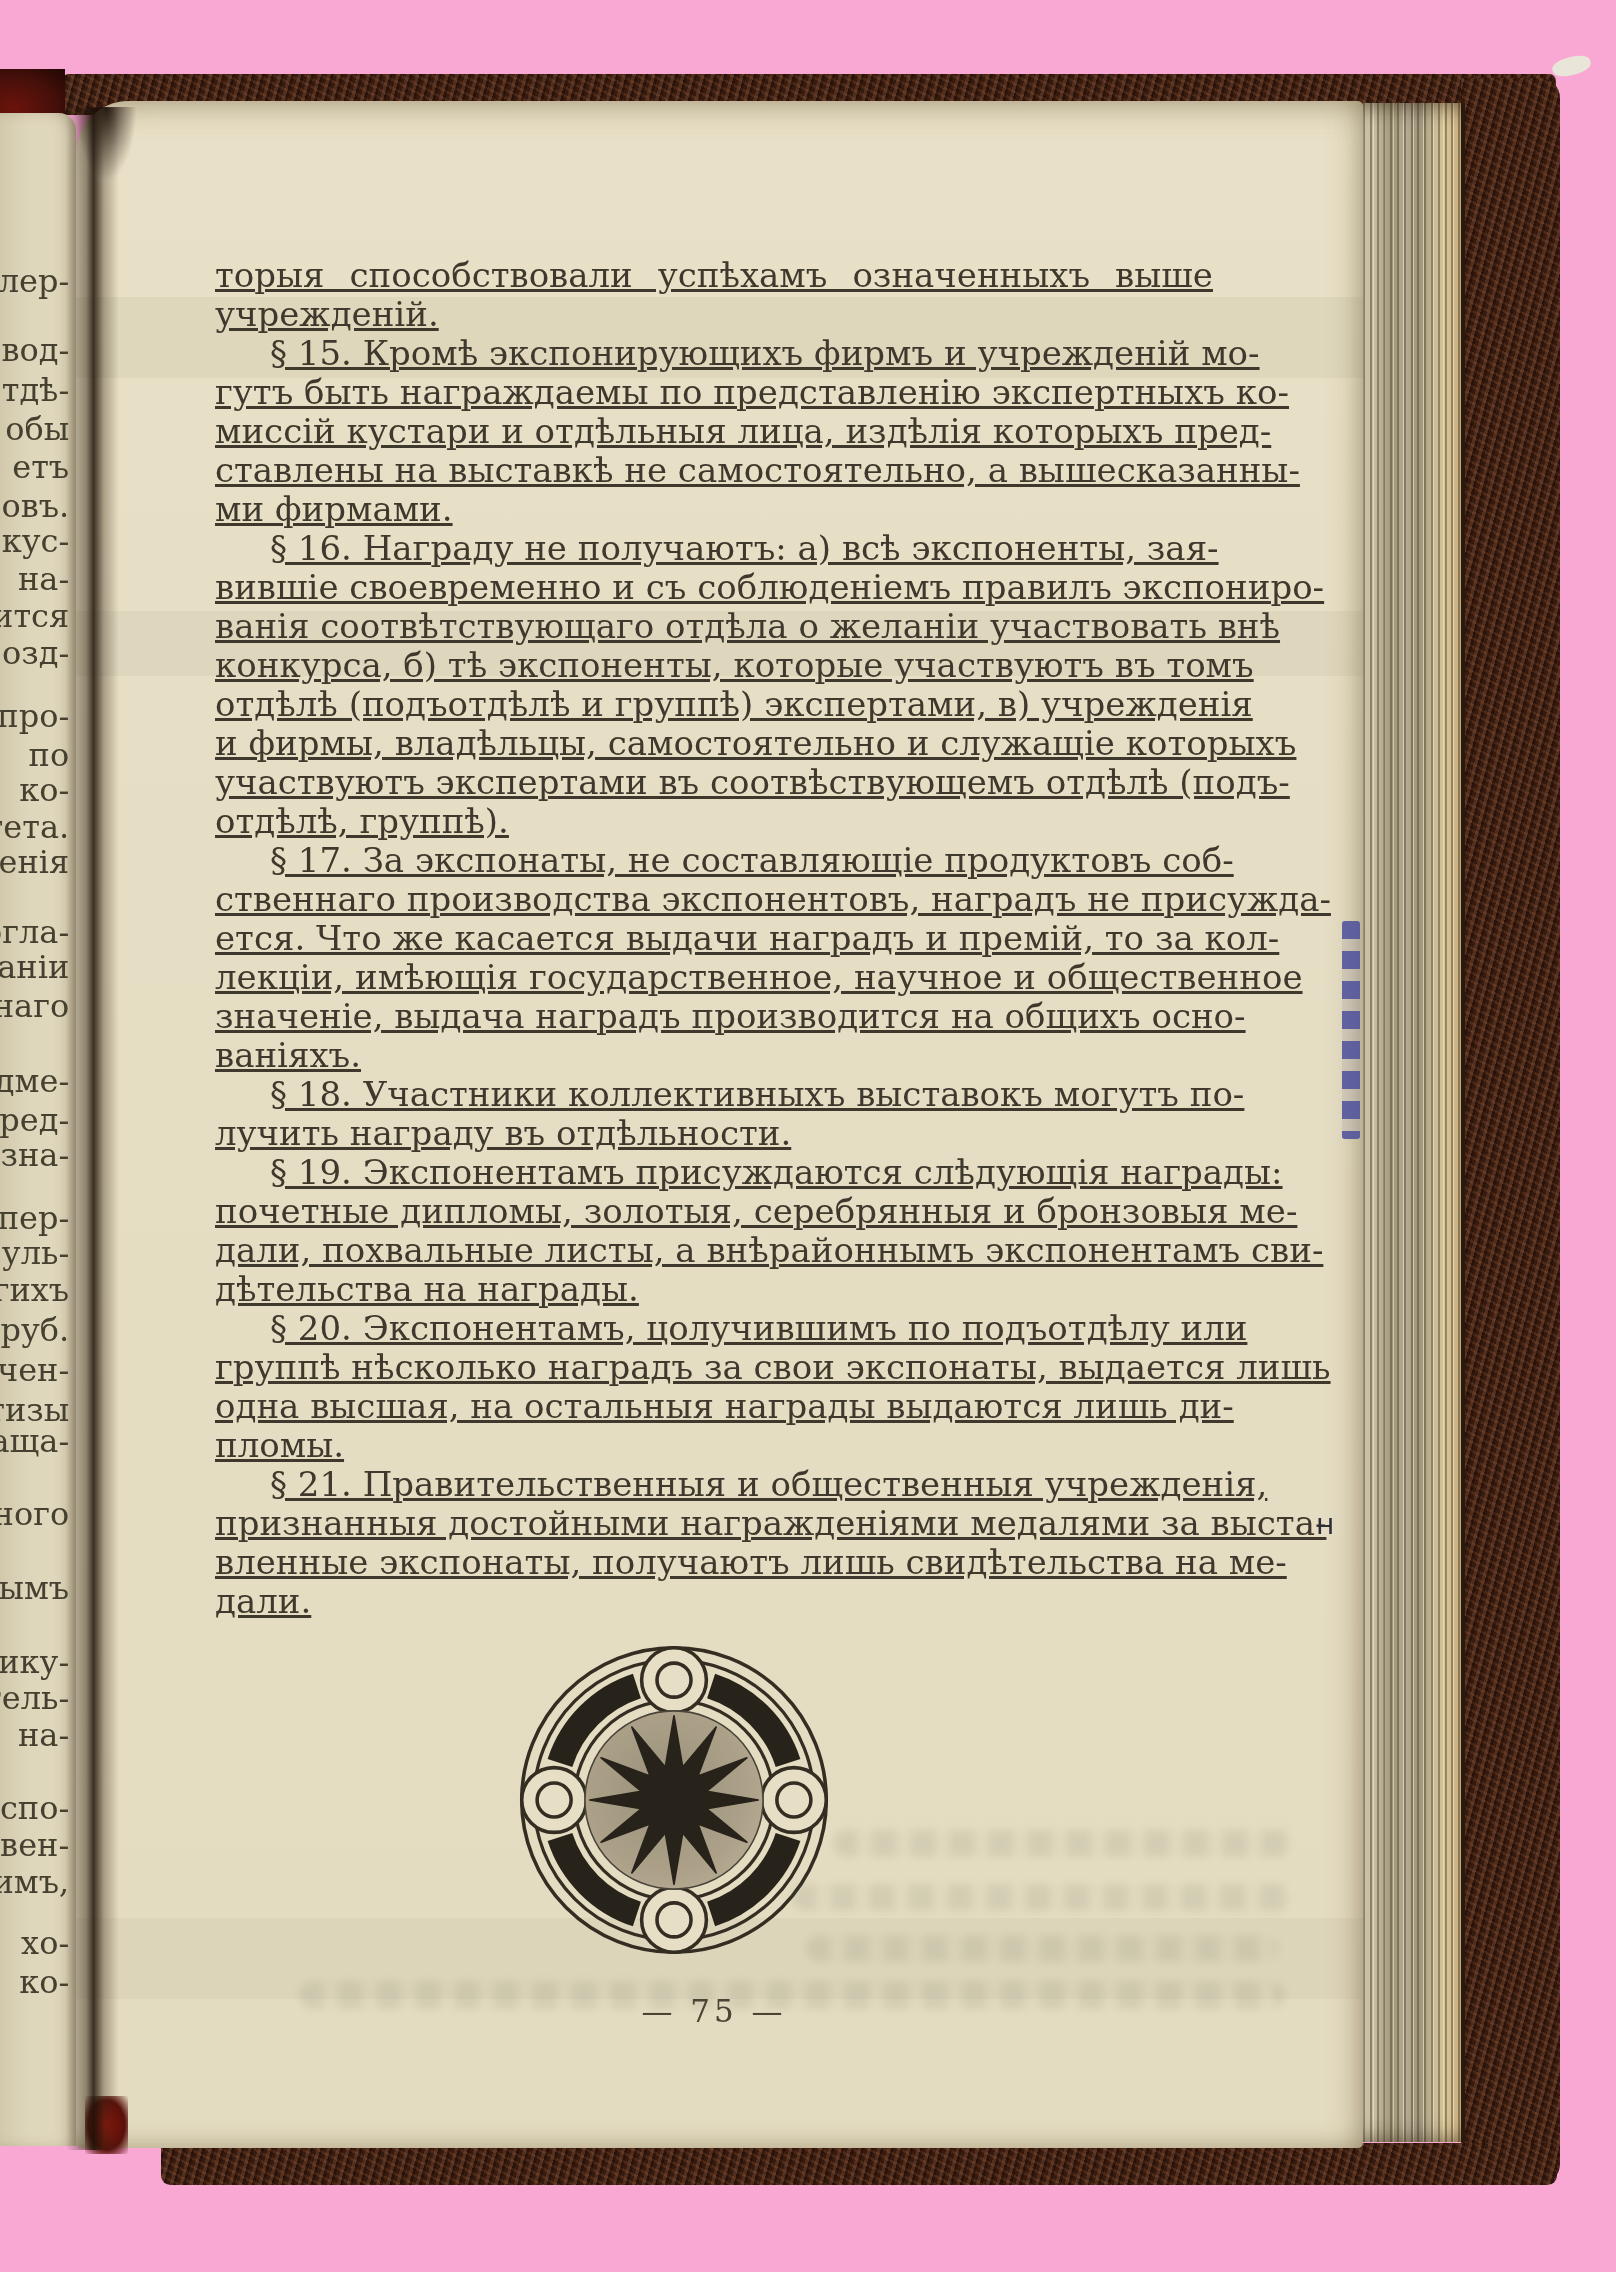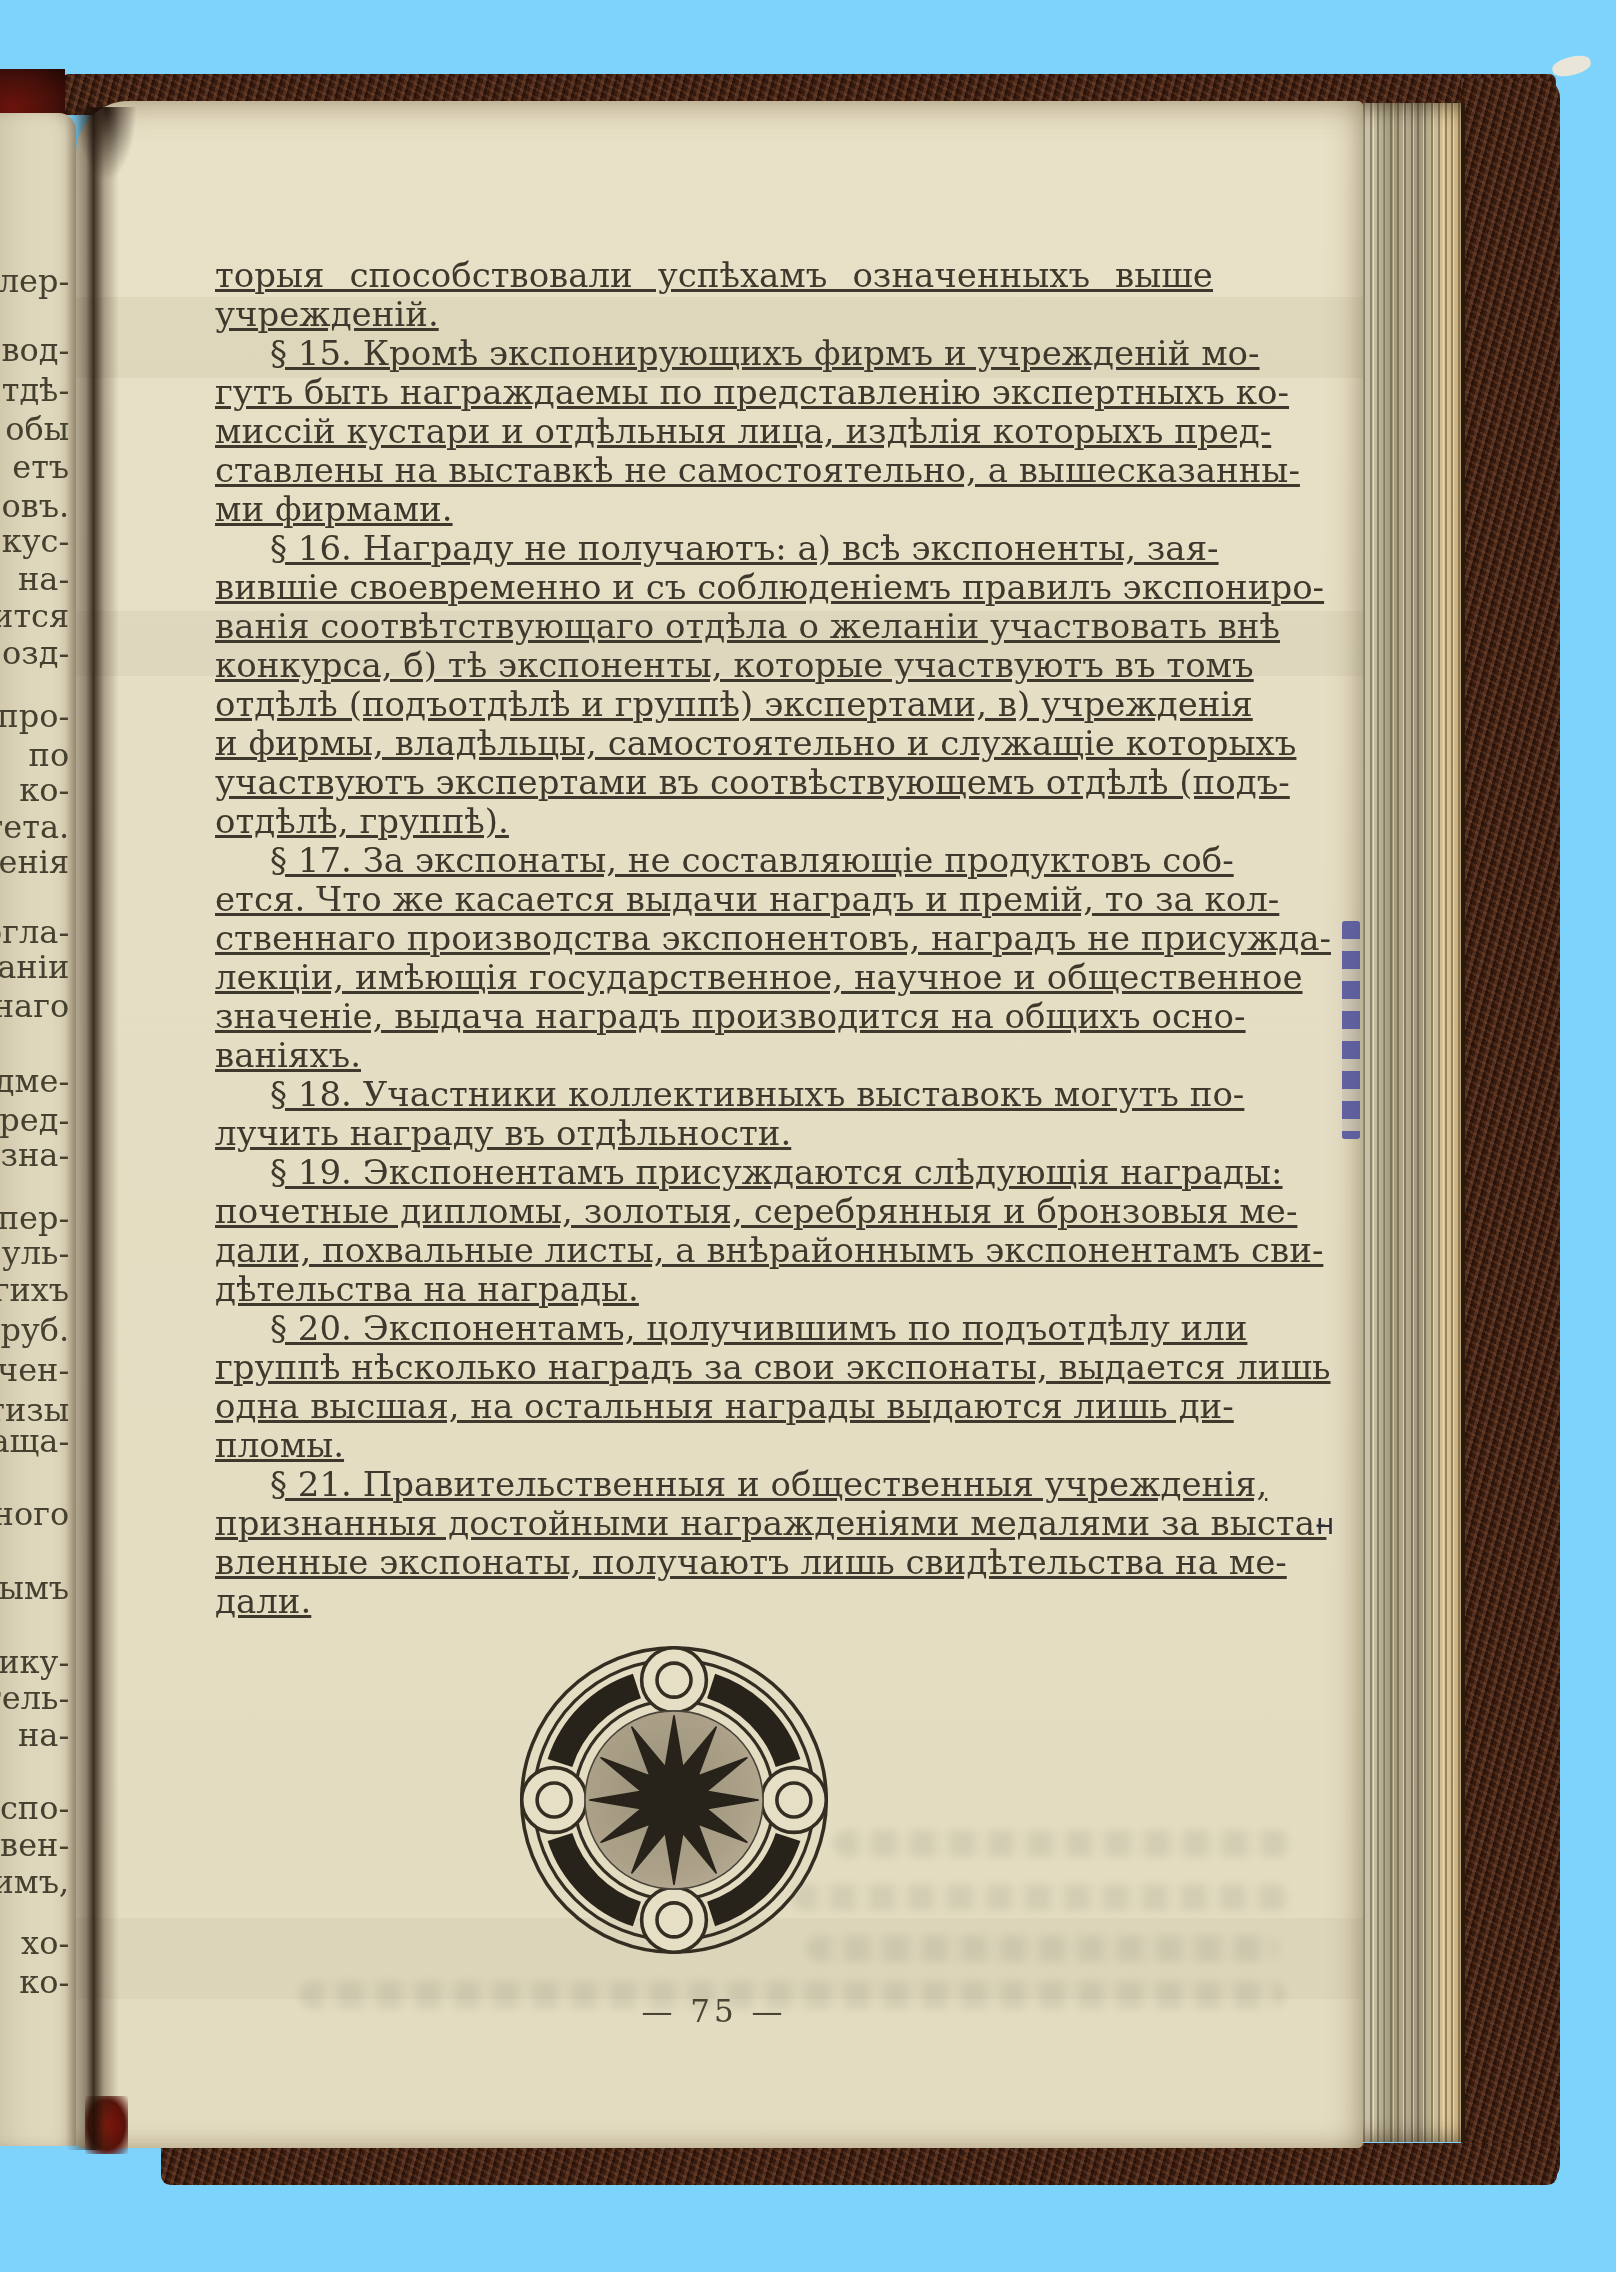--- a/index.html
+++ b/index.html
@@ -1,17 +1,17 @@
 <!DOCTYPE html>
 <html style="font-size:10.8px"><head>
 <meta charset="utf-8">
 <style>
   html,body{margin:0;padding:0;background:#070505;}
   .stage{position:relative;width:1617px;height:2273px;overflow:hidden;
-         background:#7dd3fc;font-family:"DejaVu Serif","Liberation Serif",serif;}
+         background:#f9a8d4;font-family:"DejaVu Serif","Liberation Serif",serif;}
 
   
   .leather{background-color:#3c1b0e;
     background-image:
       repeating-linear-gradient(105deg, rgba(150,100,70,.30) 0 3.4px, rgba(25,10,5,.35) 3.4px 6px, rgba(90,55,35,.12) 6px 9.5px),
       repeating-linear-gradient(28deg, rgba(130,85,55,.22) 0 2.7px, rgba(20,8,4,.25) 2.7px 7.4px);}
   .cover-top{position:absolute;left:62px;top:74px;width:1494px;height:41px;z-index:1;
              border-radius:6.8px 6.8px 0 0;}
   .cover-right{position:absolute;left:1461px;top:78px;width:99px;height:2106px;z-index:1;
                border-radius:2.7px 20px 20px 6.8px;}
@@ -148,22 +148,22 @@
       <div class="ln end">ми фирмами.</div>
       <div class="ln indent">§ 16. Награду не получаютъ: а) всѣ экспоненты, зая-</div>
       <div class="ln">вившіе своевременно и съ соблюденіемъ правилъ экспониро-</div>
       <div class="ln">ванія соотвѣтствующаго отдѣла о желаніи участвовать внѣ</div>
       <div class="ln">конкурса, б) тѣ экспоненты, которые участвуютъ въ томъ</div>
       <div class="ln">отдѣлѣ (подъотдѣлѣ и группѣ) экспертами, в) учрежденія</div>
       <div class="ln">и фирмы, владѣльцы, самостоятельно и служащіе которыхъ</div>
       <div class="ln">участвуютъ экспертами въ соотвѣствующемъ отдѣлѣ (подъ-</div>
       <div class="ln end">отдѣлѣ, группѣ).</div>
       <div class="ln indent">§ 17. За экспонаты, не составляющіе продуктовъ соб-</div>
+      <div class="ln">ственнаго производства экспонентовъ, наградъ не присужда-</div>
       <div class="ln">ется.  Что же касается выдачи наградъ и премій, то за кол-</div>
-      <div class="ln">ственнаго производства экспонентовъ, наградъ не присужда-</div>
       <div class="ln">лекціи, имѣющія государственное, научное и общественное</div>
       <div class="ln">значеніе, выдача наградъ производится на общихъ осно-</div>
       <div class="ln end">ваніяхъ.</div>
       <div class="ln indent">§ 18. Участники коллективныхъ выставокъ могутъ по-</div>
       <div class="ln end">лучить награду въ отдѣльности.</div>
       <div class="ln indent">§ 19. Экспонентамъ присуждаются слѣдующія награды:</div>
       <div class="ln">почетные дипломы, золотыя, серебрянныя и бронзовыя ме-</div>
       <div class="ln">дали, похвальные листы, а внѣрайоннымъ экспонентамъ сви-</div>
       <div class="ln end">дѣтельства на награды.</div>
       <div class="ln indent">§ 20. Экспонентамъ, цолучившимъ по подъотдѣлу или</div>

